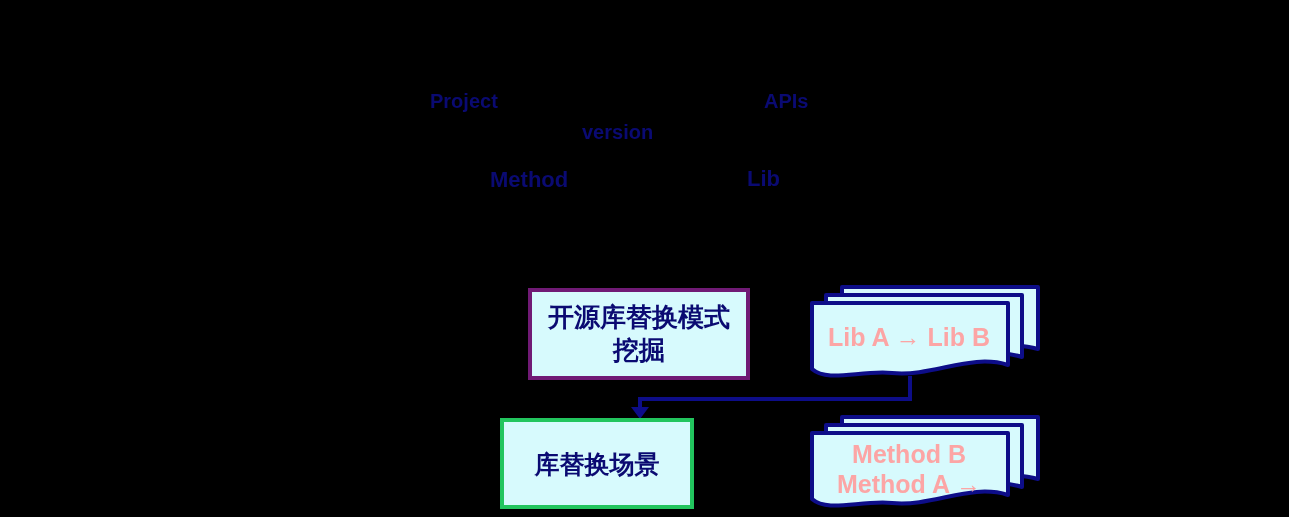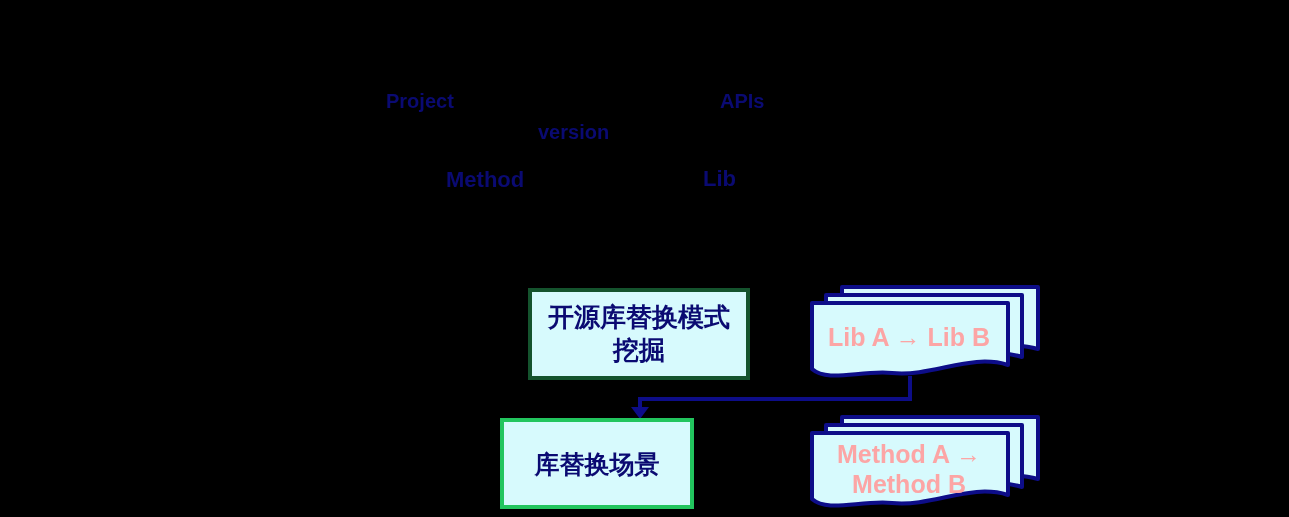--- a/index.html
+++ b/index.html
@@ -16,20 +16,21 @@
     font-family: "Liberation Sans", "DejaVu Sans", sans-serif;
   }
   
   .entity-label {
     position: absolute;
     color: #0a0a72;
     font-weight: bold;
     font-size: 20px;
     line-height: 22px;
     white-space: nowrap;
+    margin-left: 44px;
   }
   .lbl-project { left: 386px; top: 90px; }
   .lbl-version { left: 538px; top: 121px; }
   .lbl-apis    { left: 720px; top: 90px; }
   .lbl-commit  { left: 446px; top: 169px; font-size: 22px; }
   .lbl-lib     { left: 703px; top: 168px; font-size: 22px; }
 
   
   .process-box {
     position: absolute;
@@ -43,21 +44,21 @@
   .process-box .box-text {
     color: #0a0a72;
     font-weight: bold;
     font-size: 26px;
     line-height: 33px;
     white-space: nowrap;
   }
   .box-step1 {
     left: 528px; top: 288px;
     width: 222px; height: 92px;
-    border: 4px solid #14532d;
+    border: 4px solid #701a75;
   }
   .box-step2 {
     left: 500px; top: 418px;
     width: 194px; height: 91px;
     border: 4px solid #22c55e;
   }
   .box-step2 .box-text { font-size: 25px; line-height: 32px; }
 
   
   .doc-stack {
@@ -145,17 +146,17 @@
       <span>库替换场景</span><br>
     </div>
   </div>
 
   <svg class="doc-stack stack-methods" viewBox="0 0 236 104">
     <path class="doc-shape" transform="translate(34,2)" d="M0,0 H196 V62 C158,50 122,74 80,70 C48,67 16,80 0,66 Z"></path>
     <path class="doc-shape" transform="translate(18,10)" d="M0,0 H196 V62 C158,50 122,74 80,70 C48,67 16,80 0,66 Z"></path>
     <path class="doc-shape" transform="translate(4,18)" d="M0,0 H196 V62 C158,50 122,74 80,70 C48,67 16,80 0,66 Z"></path>
   </svg>
   <div class="doc-label label-methods">
+    <span>Method B</span>
     <span>Method A →</span>
-    <span>Method B</span>
   </div>
 
 </div>
 
 </body></html>

